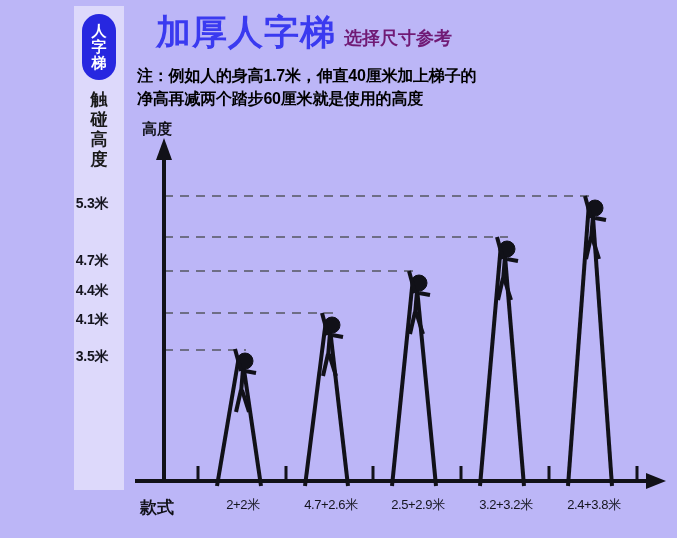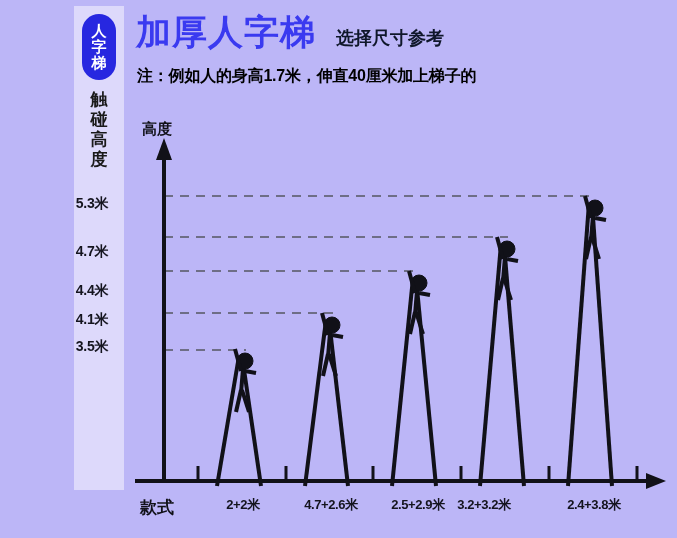--- a/index.html
+++ b/index.html
@@ -34,46 +34,46 @@
     letter-spacing:-0.3px;
   }
 
   
   .title-row{
     position:absolute;left:136px;top:14px;
     display:flex;align-items:baseline;
   }
   .title-main{
     font-size:35px;font-weight:bold;color:#3a3af0;
-    letter-spacing:1px;line-height:1;
+    letter-spacing:1px;line-height:1;margin-left:20px;
   }
   .title-sub{
-    font-size:18px;font-weight:bold;color:#0f172a;
-    margin-left:20px;line-height:1;
+    font-size:18px;font-weight:bold;color:#701a75;
+    margin-left:8px;line-height:1;
   }
   .note{
     position:absolute;left:137px;top:64px;width:520px;
     font-size:16px;font-weight:bold;color:#000000;
     line-height:1.45;letter-spacing:-0.2px;
   }
   .note div{white-space:nowrap;}
 
   
   .chart{position:absolute;left:0;top:0;width:677px;height:391px;}
   .axis-name{
     position:absolute;left:142px;top:120px;
     font-size:15px;font-weight:bold;color:#111118;
   }
   .x-axis-name{
     position:absolute;left:140px;top:496px;
     font-size:17px;font-weight:bold;color:#111118;text-align:center;
   }
   .xtick-label{
     position:absolute;top:496px;
-    font-size:13px;font-weight:bold;color:#14141e;
+    font-size:13px;font-weight:normal;color:#14141e;
     text-align:right;transform:translateX(-50%);
     letter-spacing:-0.4px;white-space:nowrap;
   }
   svg.plot{position:absolute;left:0;top:0;}
 </style>
 </head>
 <body>
 
 <div class="sidebar">
 
@@ -84,44 +84,45 @@
   </div>
 
   <div class="sb-vert">
     <span>触</span>
     <span>碰</span>
     <span>高</span>
     <span>度</span>
   </div>
 
   <div class="ylabel" style="top:189px">5.3米</div>
-  <div class="ylabel" style="top:237px">4.7米</div>
+  <div class="ylabel" style="top:246px">4.7米</div>
   <div class="ylabel" style="top:276px">4.4米</div>
   <div class="ylabel" style="top:305px">4.1米</div>
-  <div class="ylabel" style="top:332px">3.5米</div>
+  <div class="ylabel" style="top:342px">3.5米</div>
 </div>
 
 <div class="title-row">
   <div class="title-main">加厚人字梯</div>
   <div class="title-sub">选择尺寸参考</div>
 </div>
 
 <div class="note">
   <div>注：例如人的身高1.7米，伸直40厘米加上梯子的</div>
+  <div>净高再减两个踏步60厘米就是使用的高度</div>
 </div>
 
 <div class="chart">
 
   <div class="axis-name">高度</div>
   <div class="x-axis-name">款式</div>
 
   <div class="xtick-label" style="left:243px">2+2米</div>
   <div class="xtick-label" style="left:331px">4.7+2.6米</div>
   <div class="xtick-label" style="left:418px">2.5+2.9米</div>
-  <div class="xtick-label" style="left:484px">3.2+3.2米</div>
+  <div class="xtick-label" style="left:506px">3.2+3.2米</div>
   <div class="xtick-label" style="left:594px">2.4+3.8米</div>
 
   <svg class="plot" width="677" height="538">
 
     <g stroke="#6e6e86" stroke-width="2" stroke-dasharray="9,7">
       <line x1="164" y1="196" x2="594" y2="196"></line>
       <line x1="164" y1="237" x2="508" y2="237"></line>
       <line x1="164" y1="271" x2="420" y2="271"></line>
       <line x1="164" y1="313" x2="333" y2="313"></line>
       <line x1="164" y1="350" x2="246" y2="350"></line>

